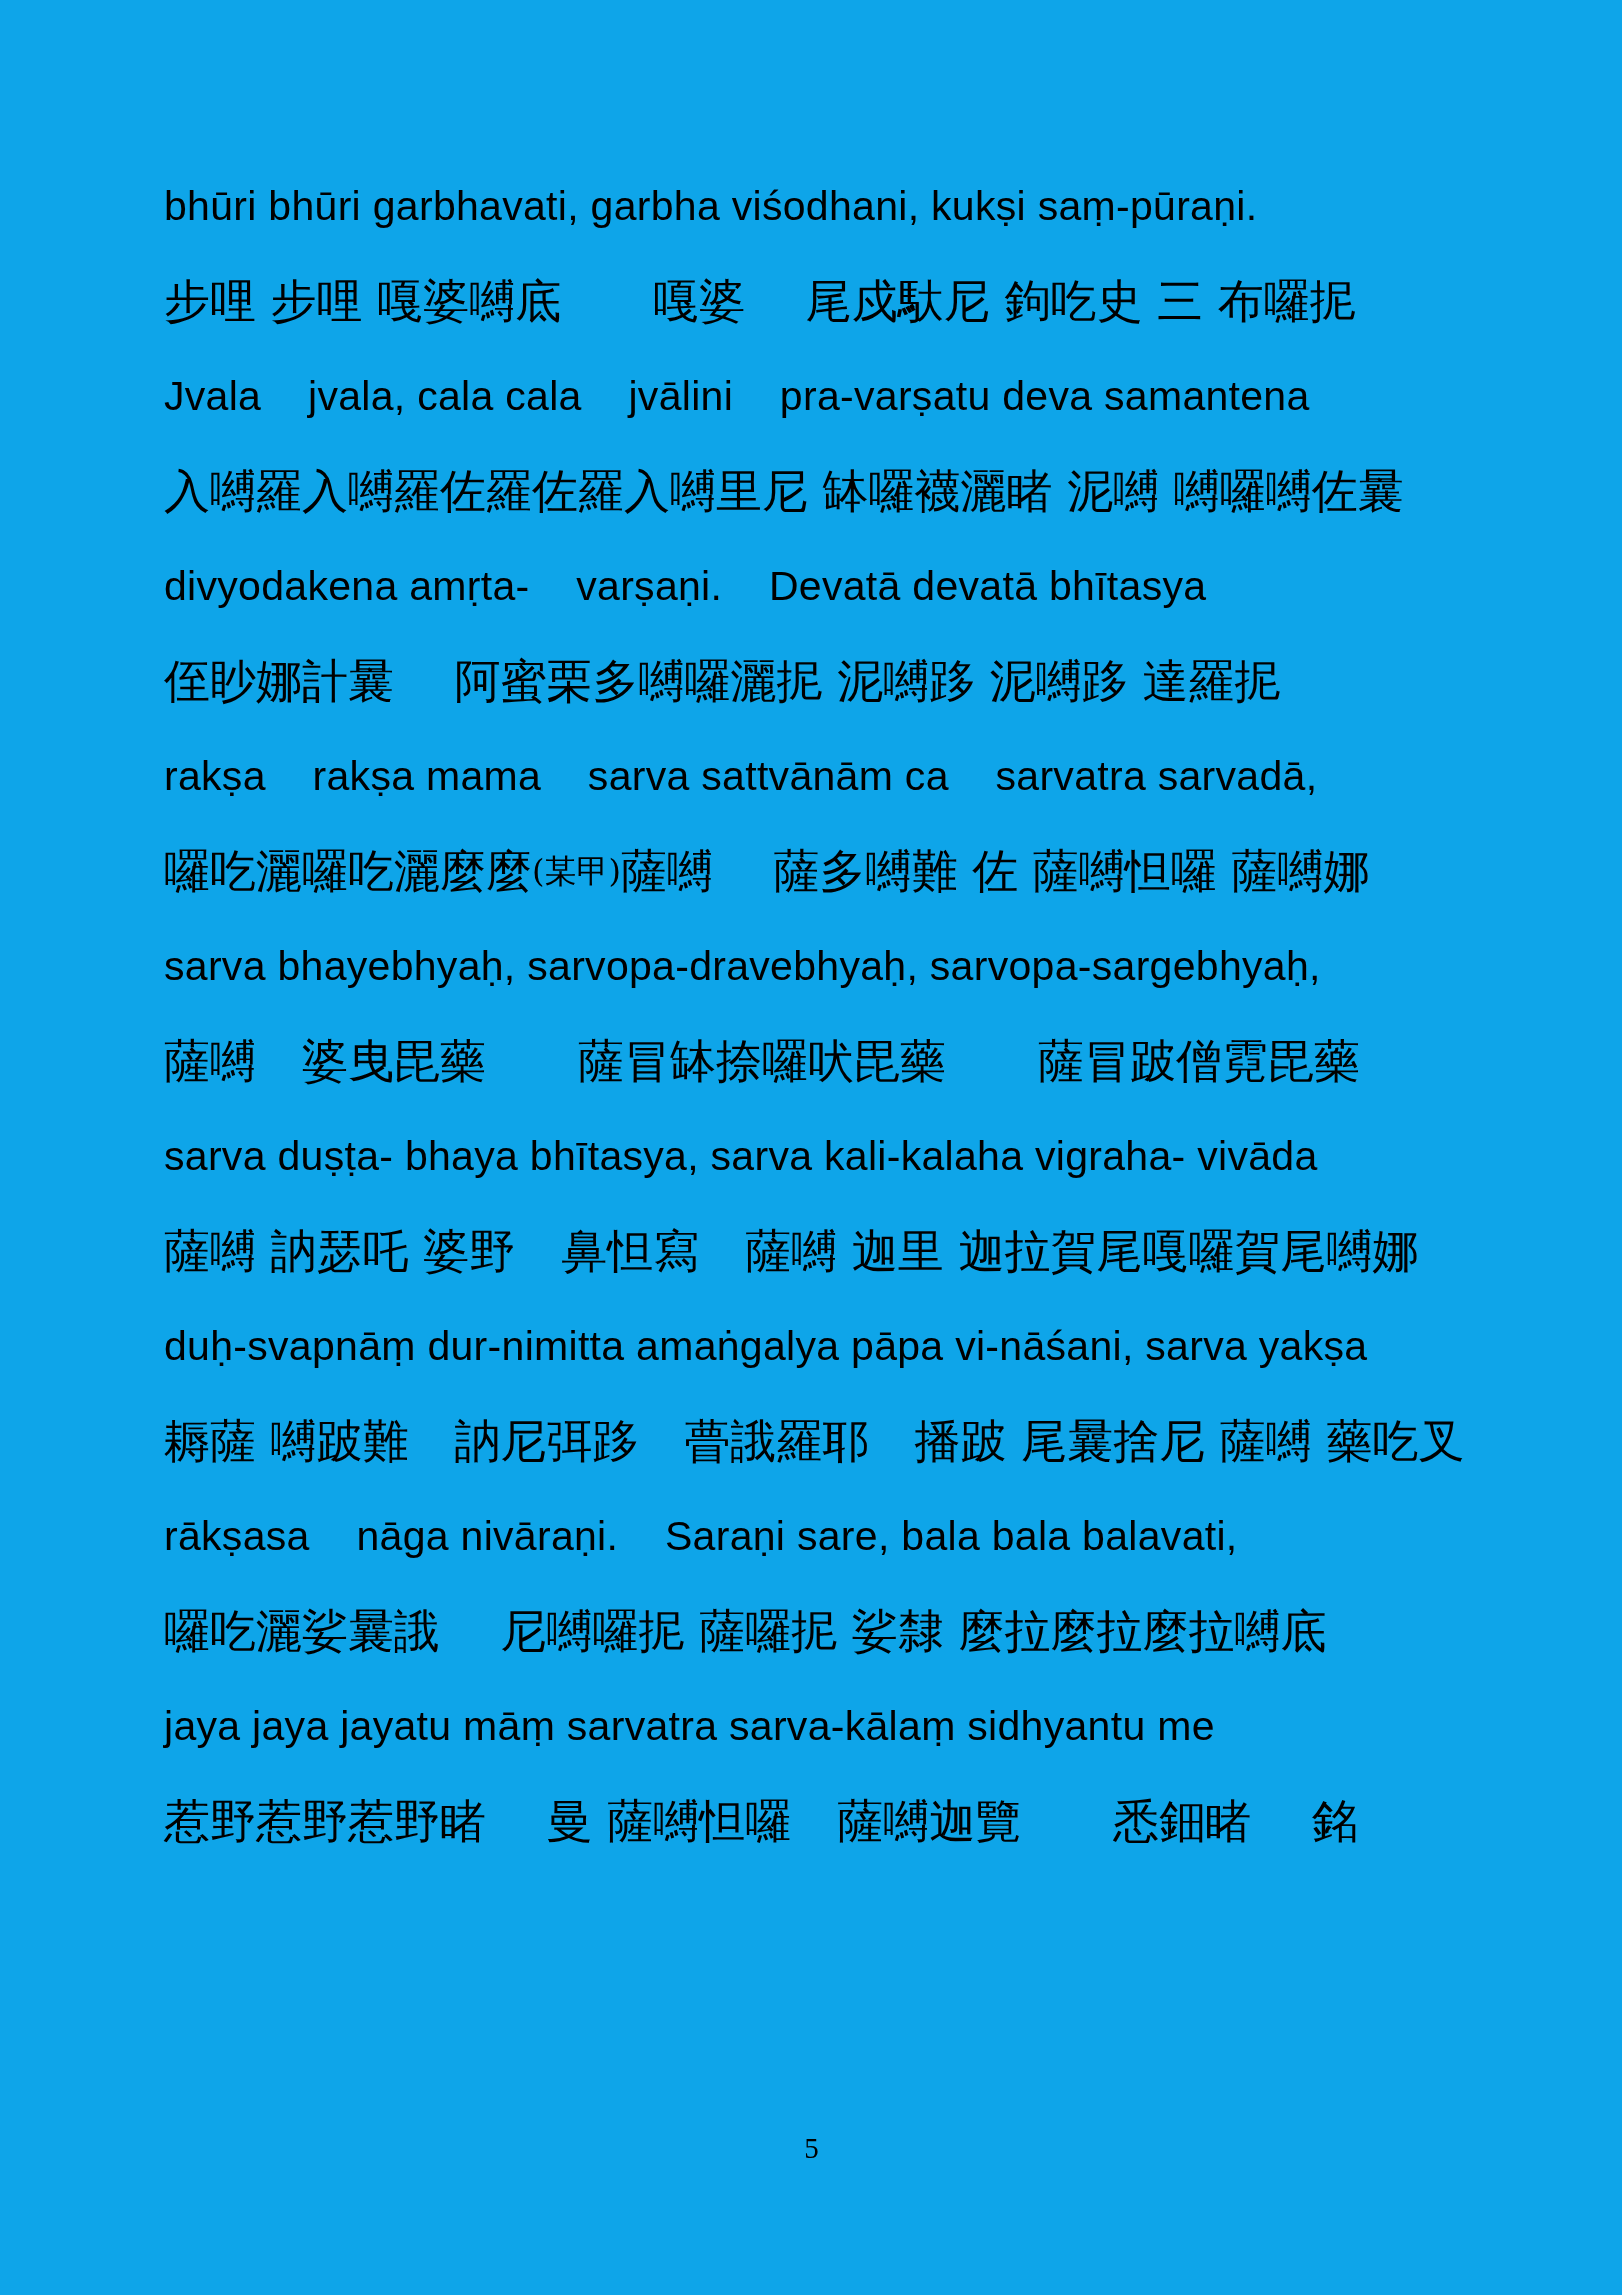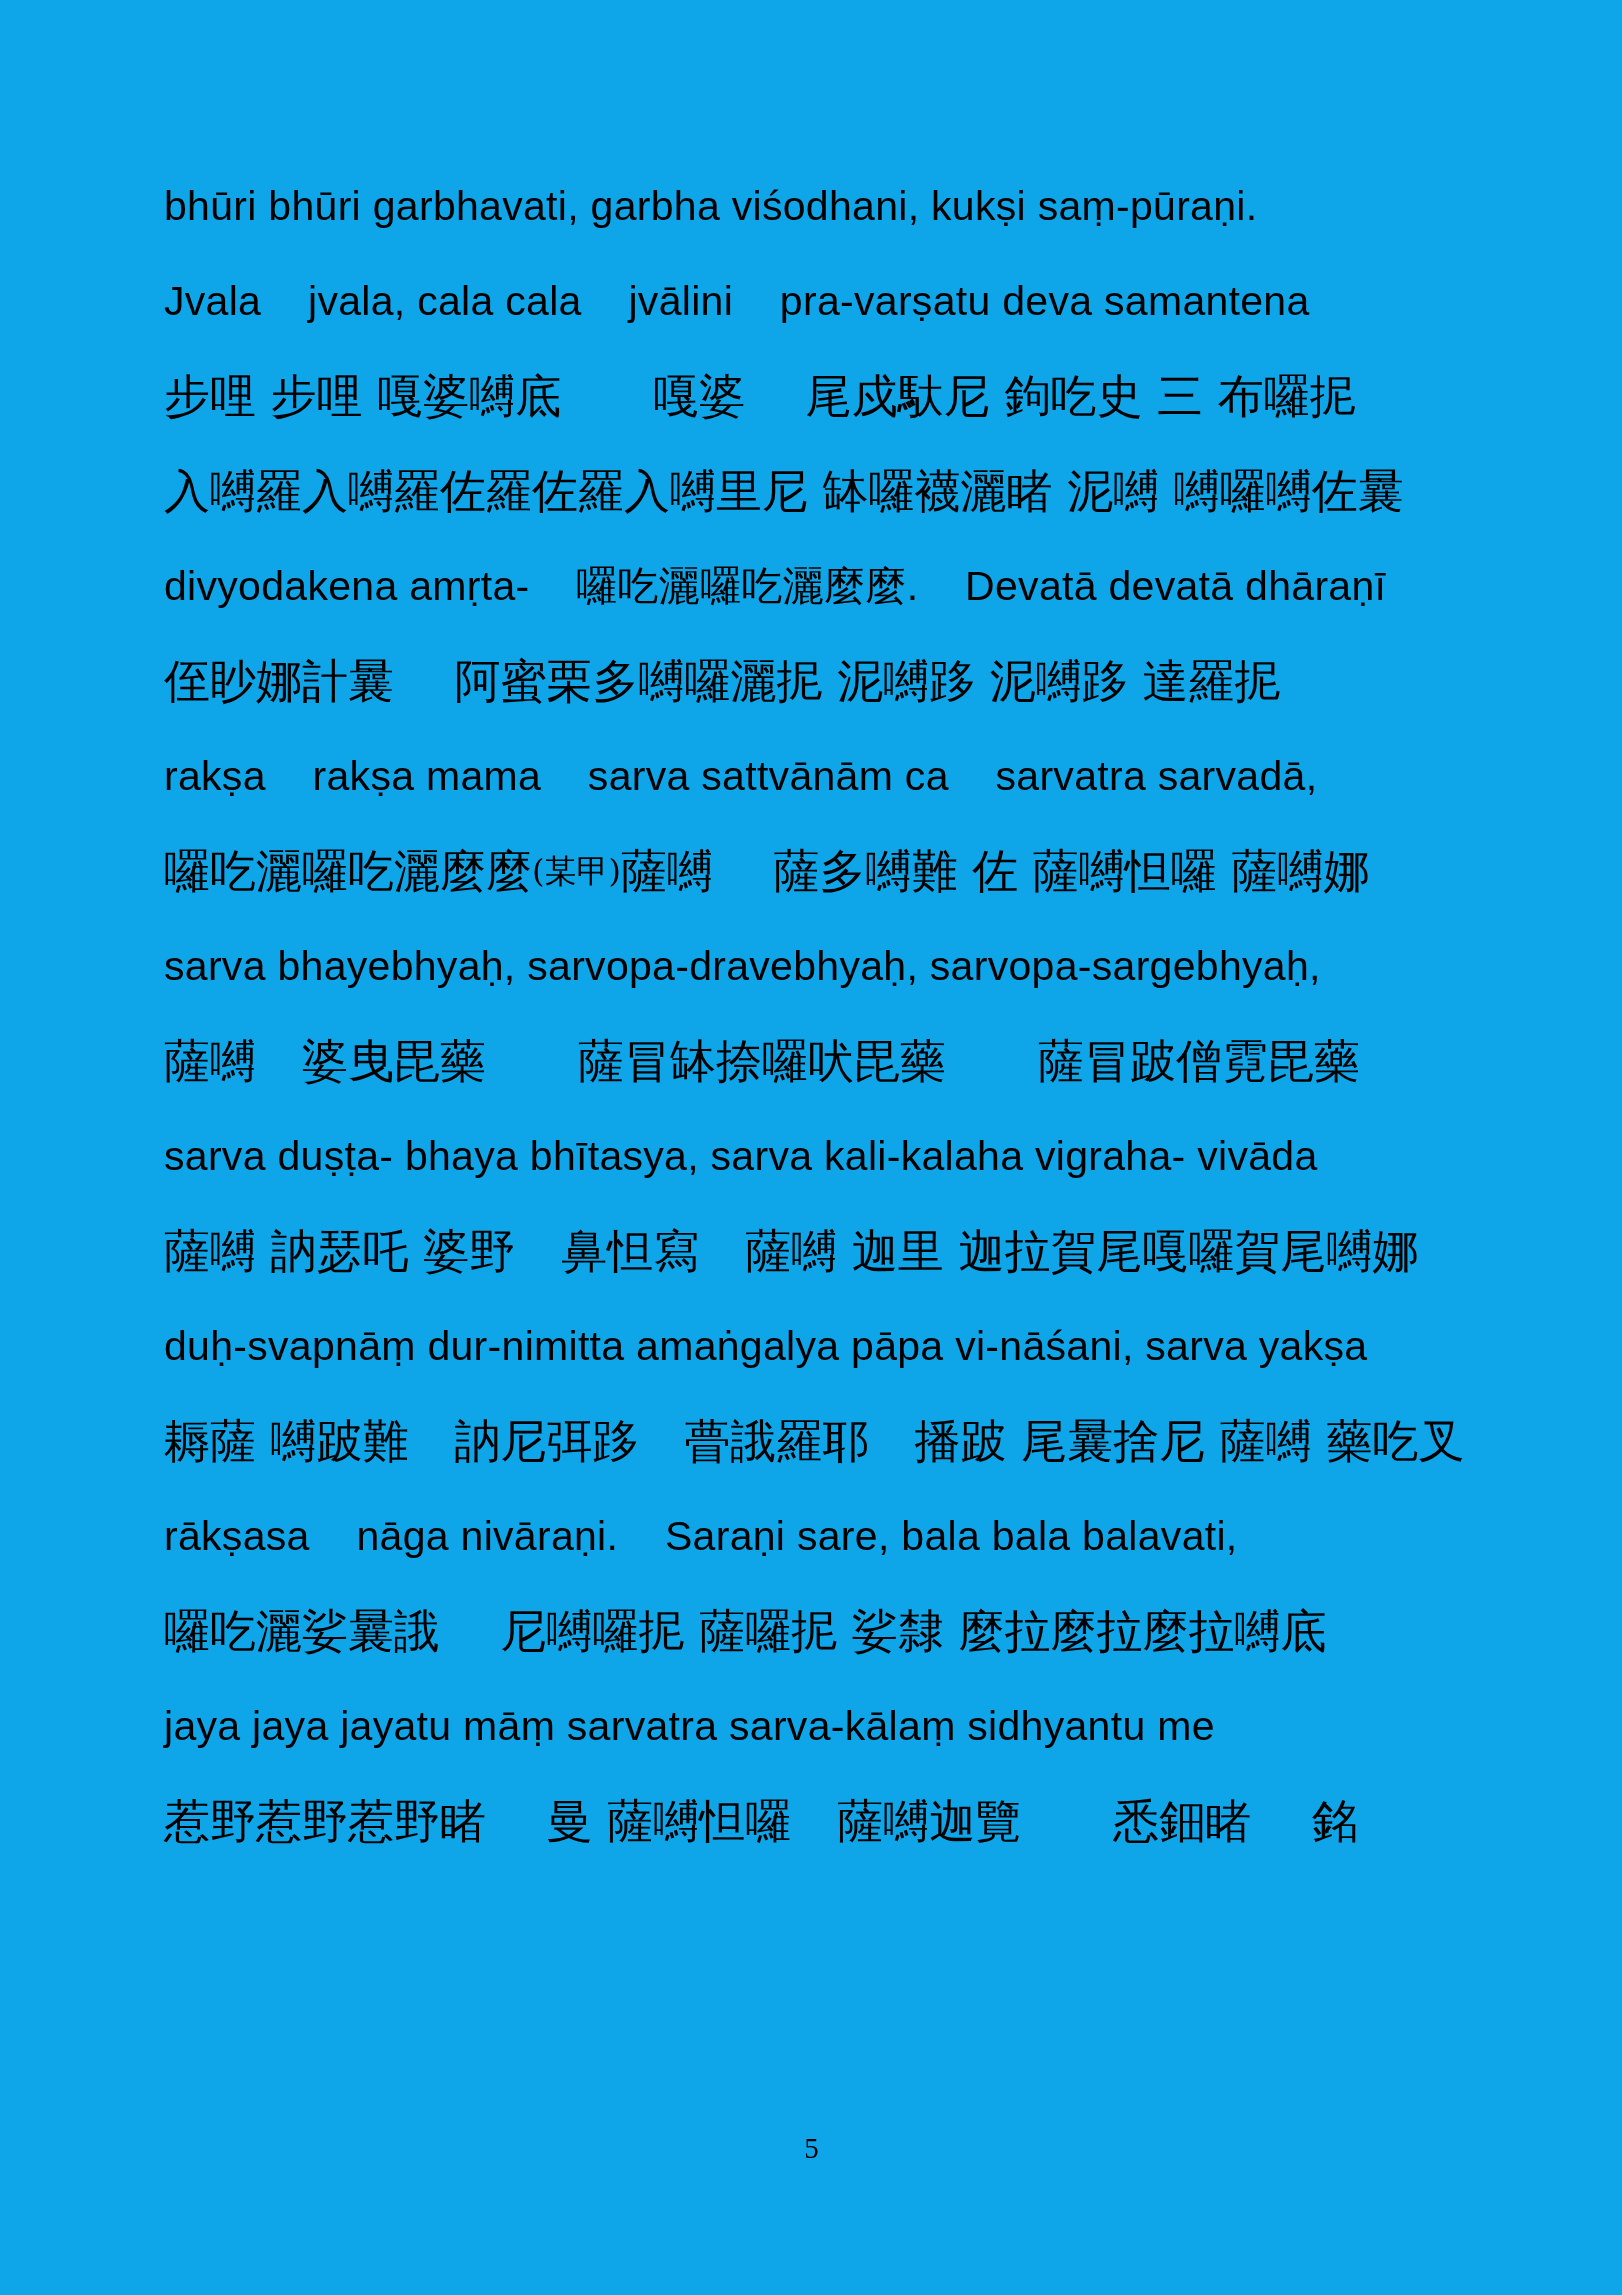--- a/index.html
+++ b/index.html
@@ -45,26 +45,26 @@
     font-size:29px;
   }
 </style>
 </head>
 <body>
 
 <div class="page">
   <div class="content">
 
     <div class="line roman">bhūri bhūri garbhavati, garbha viśodhani, kukṣi saṃ-pūraṇi.</div>
+    <div class="line cjk">步哩 步哩 嘎婆嚩底　　嘎婆　 尾戍馱尼 鉤吃史 三 布囉抳</div>
+
     <div class="line roman">Jvala    jvala, cala cala    jvālini    pra-varṣatu deva samantena</div>
-
-    <div class="line cjk">步哩 步哩 嘎婆嚩底　　嘎婆　 尾戍馱尼 鉤吃史 三 布囉抳</div>
     <div class="line cjk">入嚩羅入嚩羅佐羅佐羅入嚩里尼 缽囉襪灑睹 泥嚩 嚩囉嚩佐曩</div>
 
-    <div class="line roman">divyodakena amṛta-    囉吃灑囉吃灑麼麼.    Devatā devatā dhāraṇī</div>
+    <div class="line roman">divyodakena amṛta-    varṣaṇi.    Devatā devatā bhītasya</div>
     <div class="line cjk">侄眇娜計曩　 阿蜜栗多嚩囉灑抳 泥嚩跢 泥嚩跢 達羅抳</div>
 
 
     <div class="line roman">rakṣa    rakṣa mama    sarva sattvānām ca    sarvatra sarvadā,</div>
     <div class="line cjk"><span>囉吃灑囉吃灑麼麼</span><span class="small-note">(某甲)</span><span>薩嚩　 薩多嚩難 佐 薩嚩怛囉 薩嚩娜</span></div>
 
     <div class="line roman">sarva bhayebhyaḥ, sarvopa-dravebhyaḥ, sarvopa-sargebhyaḥ,</div>
     <div class="line cjk">薩嚩　婆曳毘藥　　薩冒缽捺囉吠毘藥　　薩冒跛僧霓毘藥</div>
 
     <div class="line roman">sarva duṣṭa- bhaya bhītasya, sarva kali-kalaha vigraha- vivāda</div>

